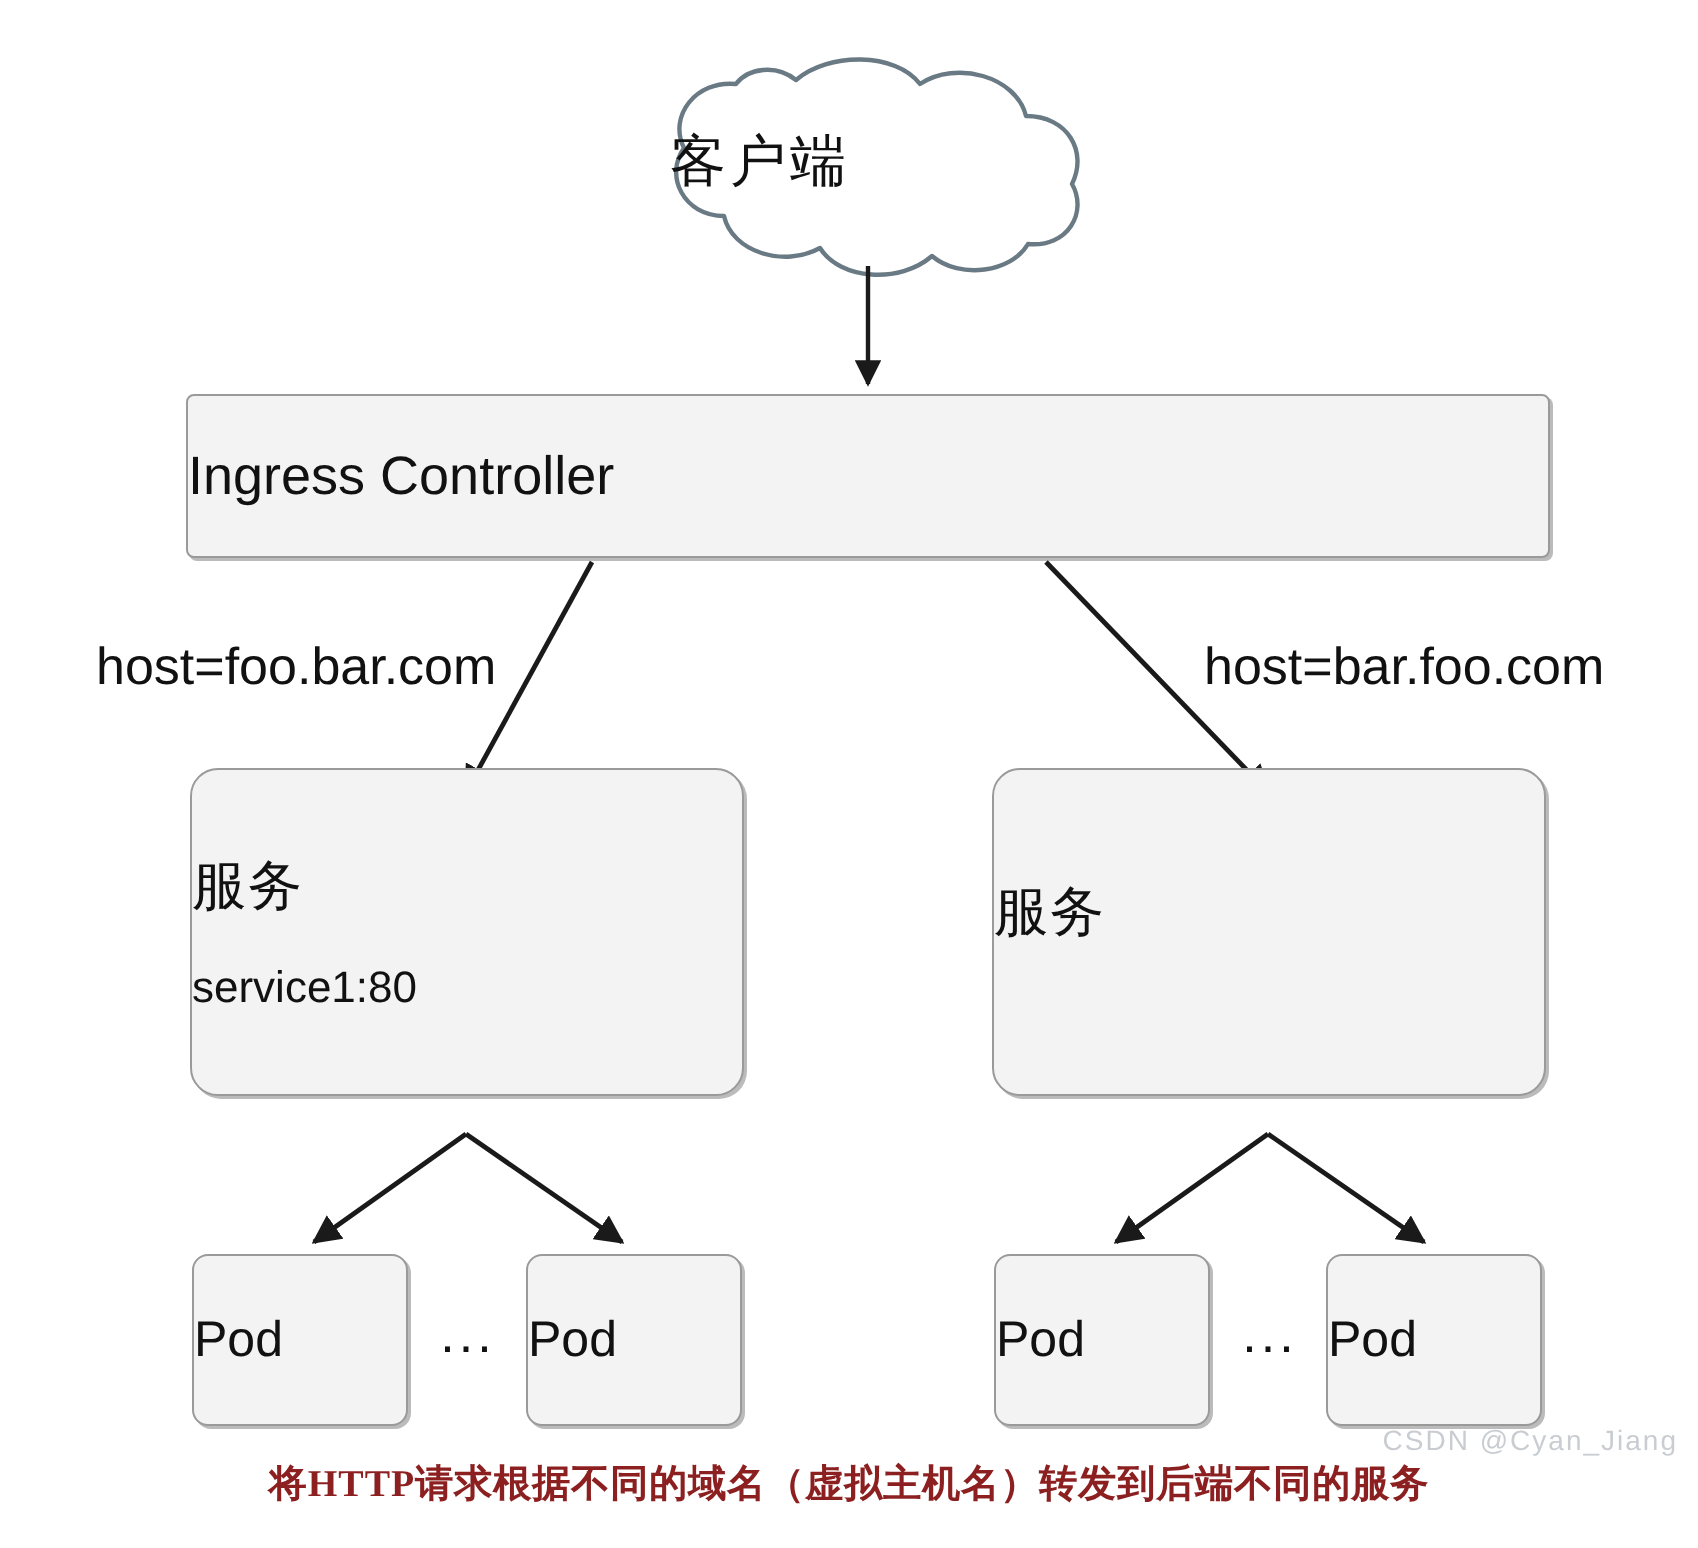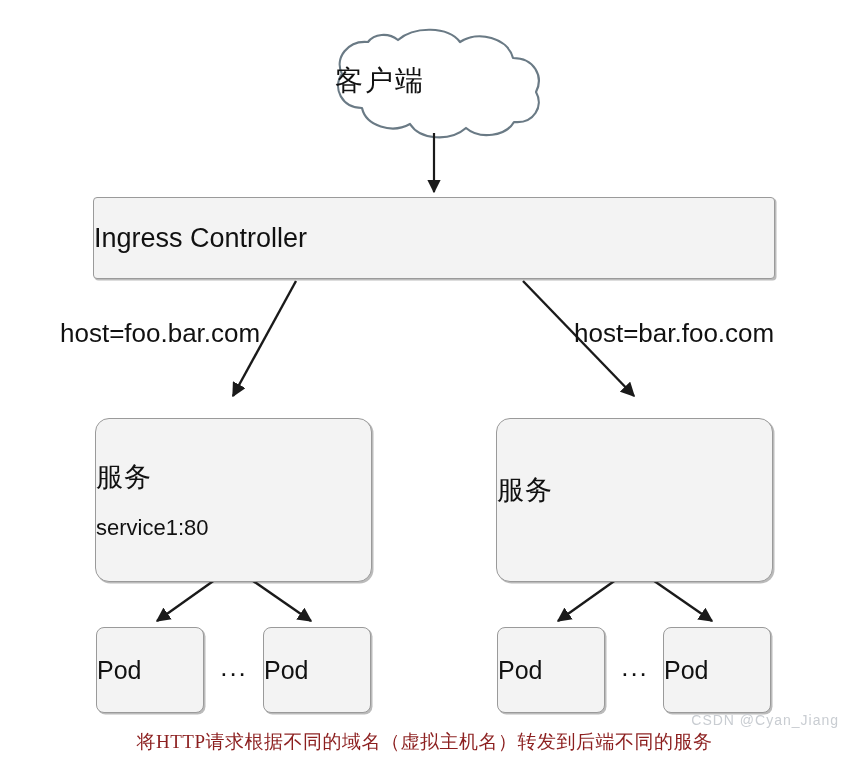--- a/index.html
+++ b/index.html
@@ -39,21 +39,21 @@
     top: 197px;
     width: 682px;
     height: 82px;
     border-radius: 4px;
     font-size: 27px;
   }
   .node-service {
     width: 277px;
     height: 164px;
     border-radius: 14px;
-    top: 418px;
+    top: 384px;
   }
   .node-service.left  { left: 95px; }
   .node-service.right { left: 496px; }
   .svc-title {
     font-size: 27px;
     letter-spacing: 1px;
     margin-bottom: 20px;
   }
   .svc-sub {
     font-size: 22px;
@@ -90,31 +90,31 @@
     color: #111111;
     letter-spacing: 2px;
   }
   .host-label {
     position: absolute;
     top: 318px;
     font-size: 26px;
     color: #111111;
     white-space: nowrap;
   }
-  .host-left  { left: 60px; }
-  .host-right { left: 574px; }
+  .host-left  { left: 48px; }
+  .host-right { left: 602px; }
   .caption {
     position: absolute;
     left: 0;
     top: 729px;
     width: 849px;
     text-align: center;
     font-family: "Liberation Serif", serif;
     font-size: 19px;
-    font-weight: normal;
+    font-weight: bold;
     color: #8c1f1f;
     letter-spacing: 0.5px;
   }
   .watermark {
     position: absolute;
     right: 10px;
     top: 712px;
     font-size: 14px;
     color: #c9cdd2;
     letter-spacing: 1px;

